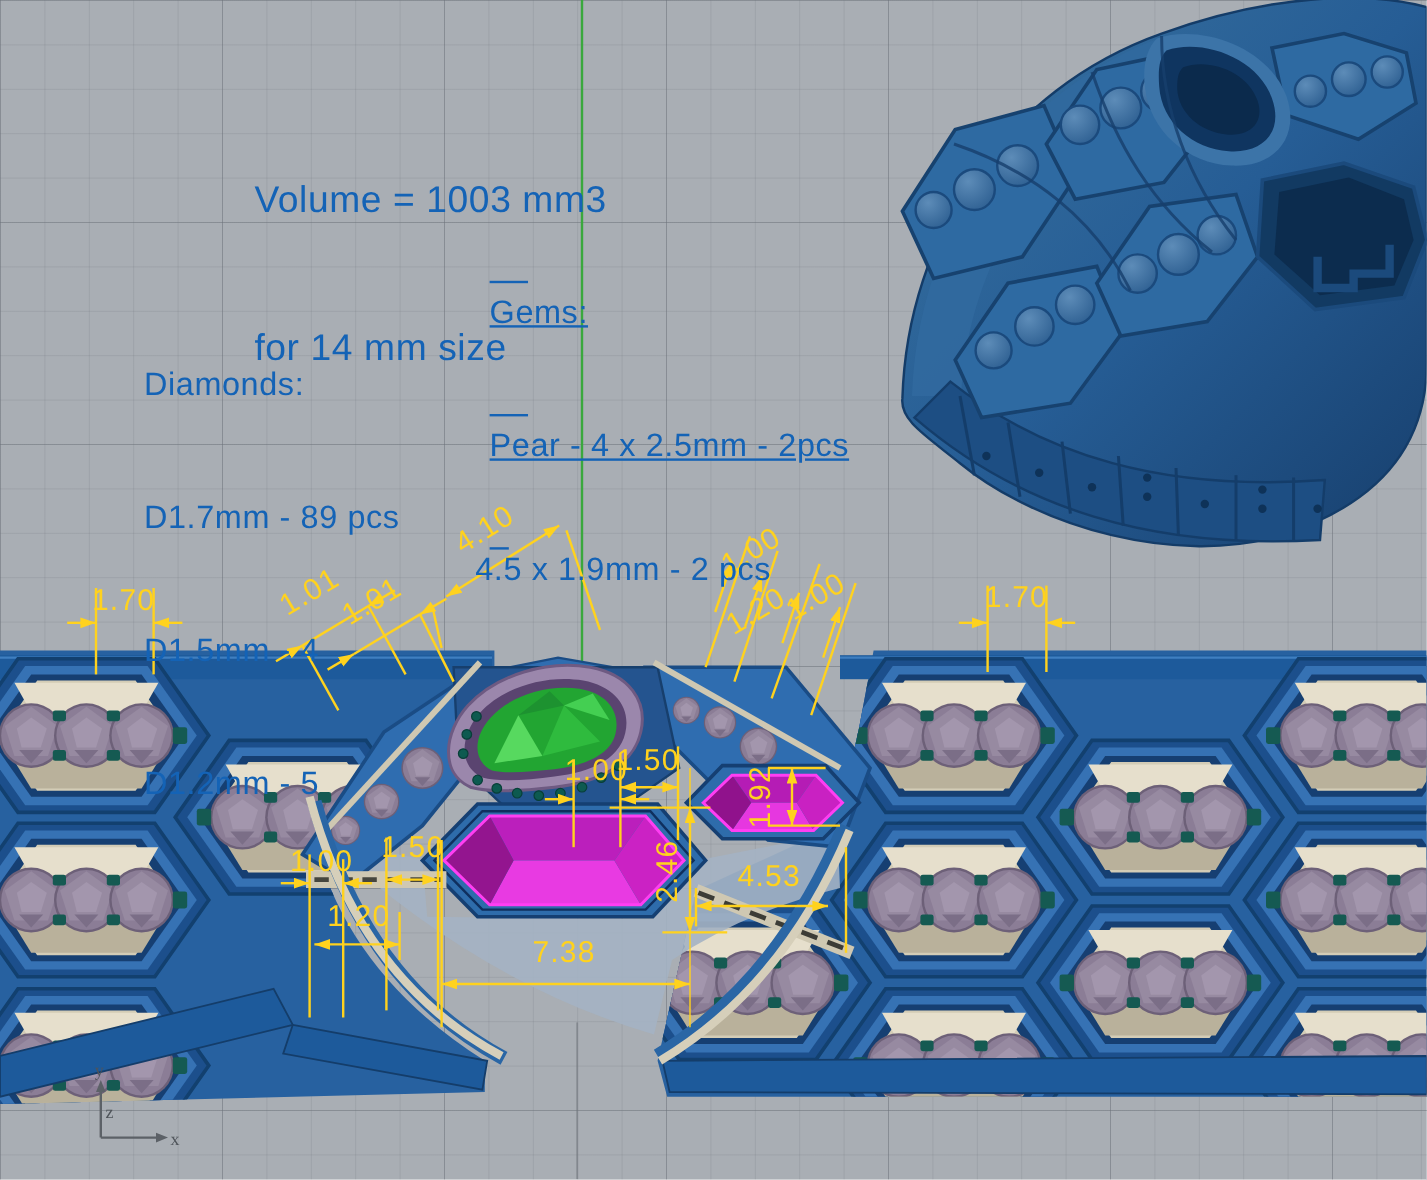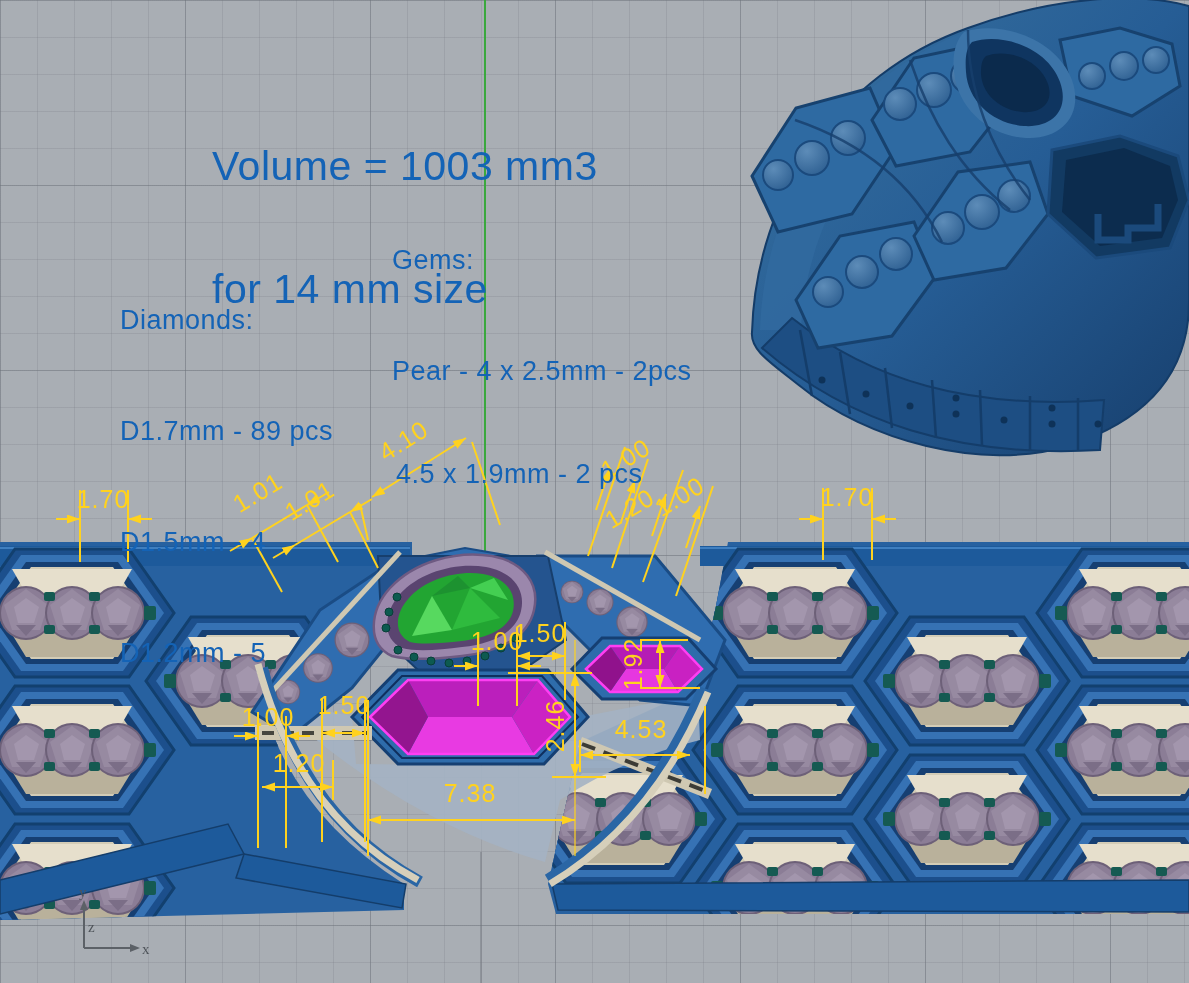--- a/index.html
+++ b/index.html
@@ -8,21 +8,21 @@
     background-color:#a9aeb4;
     background-image:
       linear-gradient(rgba(110,116,124,.45) 1px, transparent 1px),
       linear-gradient(90deg, rgba(110,116,124,.45) 1px, transparent 1px),
       linear-gradient(rgba(120,126,134,.25) 1px, transparent 1px),
       linear-gradient(90deg, rgba(120,126,134,.25) 1px, transparent 1px);
     background-size:185px 185px,185px 185px,37px 37px,37px 37px;
     font-family:"Liberation Sans",sans-serif;
   }
   .note{position:absolute;color:#1463b6;letter-spacing:.5px;line-height:37px;font-size:27px;white-space:pre;}
-  .note.big{font-size:41px;line-height:41px;}
+  .note.big{font-size:31px;line-height:41px;}
   svg{position:absolute;left:0;top:0;}
   svg text{font-family:"Liberation Sans",sans-serif;}
   .dimtxt{fill:#ffd21e;font-size:25px;letter-spacing:1px;}
   .axis-label{fill:#4f545a;font-size:15px;font-family:"Liberation Serif",serif;}
 </style>
 </head>
 <body>
 
 <div id="viewport">
 
@@ -354,21 +354,21 @@
     </g>
     <text class="axis-label" x="79" y="897">y</text>
     <text class="axis-label" x="88" y="932">z</text>
     <text class="axis-label" x="142" y="954">x</text>
   </svg>
 
   <div class="note big" style="left:212px;top:64px;">
     <div>Volume = 1003 mm3</div>
     <div>for 14 mm size</div>
   </div>
-  <div class="note" style="left:392px;top:168px;">
+  <div class="note" style="left:408px;top:168px;text-decoration:underline;">
     <div>Gems:</div>
     <div>Pear - 4 x 2.5mm - 2pcs</div>
   </div>
   <div class="note" style="left:120px;top:228px;">
     <div>Diamonds:</div>
     <div>D1.7mm - 89 pcs</div>
     <div>D1.5mm - 4</div>
     <div>D1.2mm - 5</div>
   </div>
   <div class="note" style="left:396px;top:382px;">

